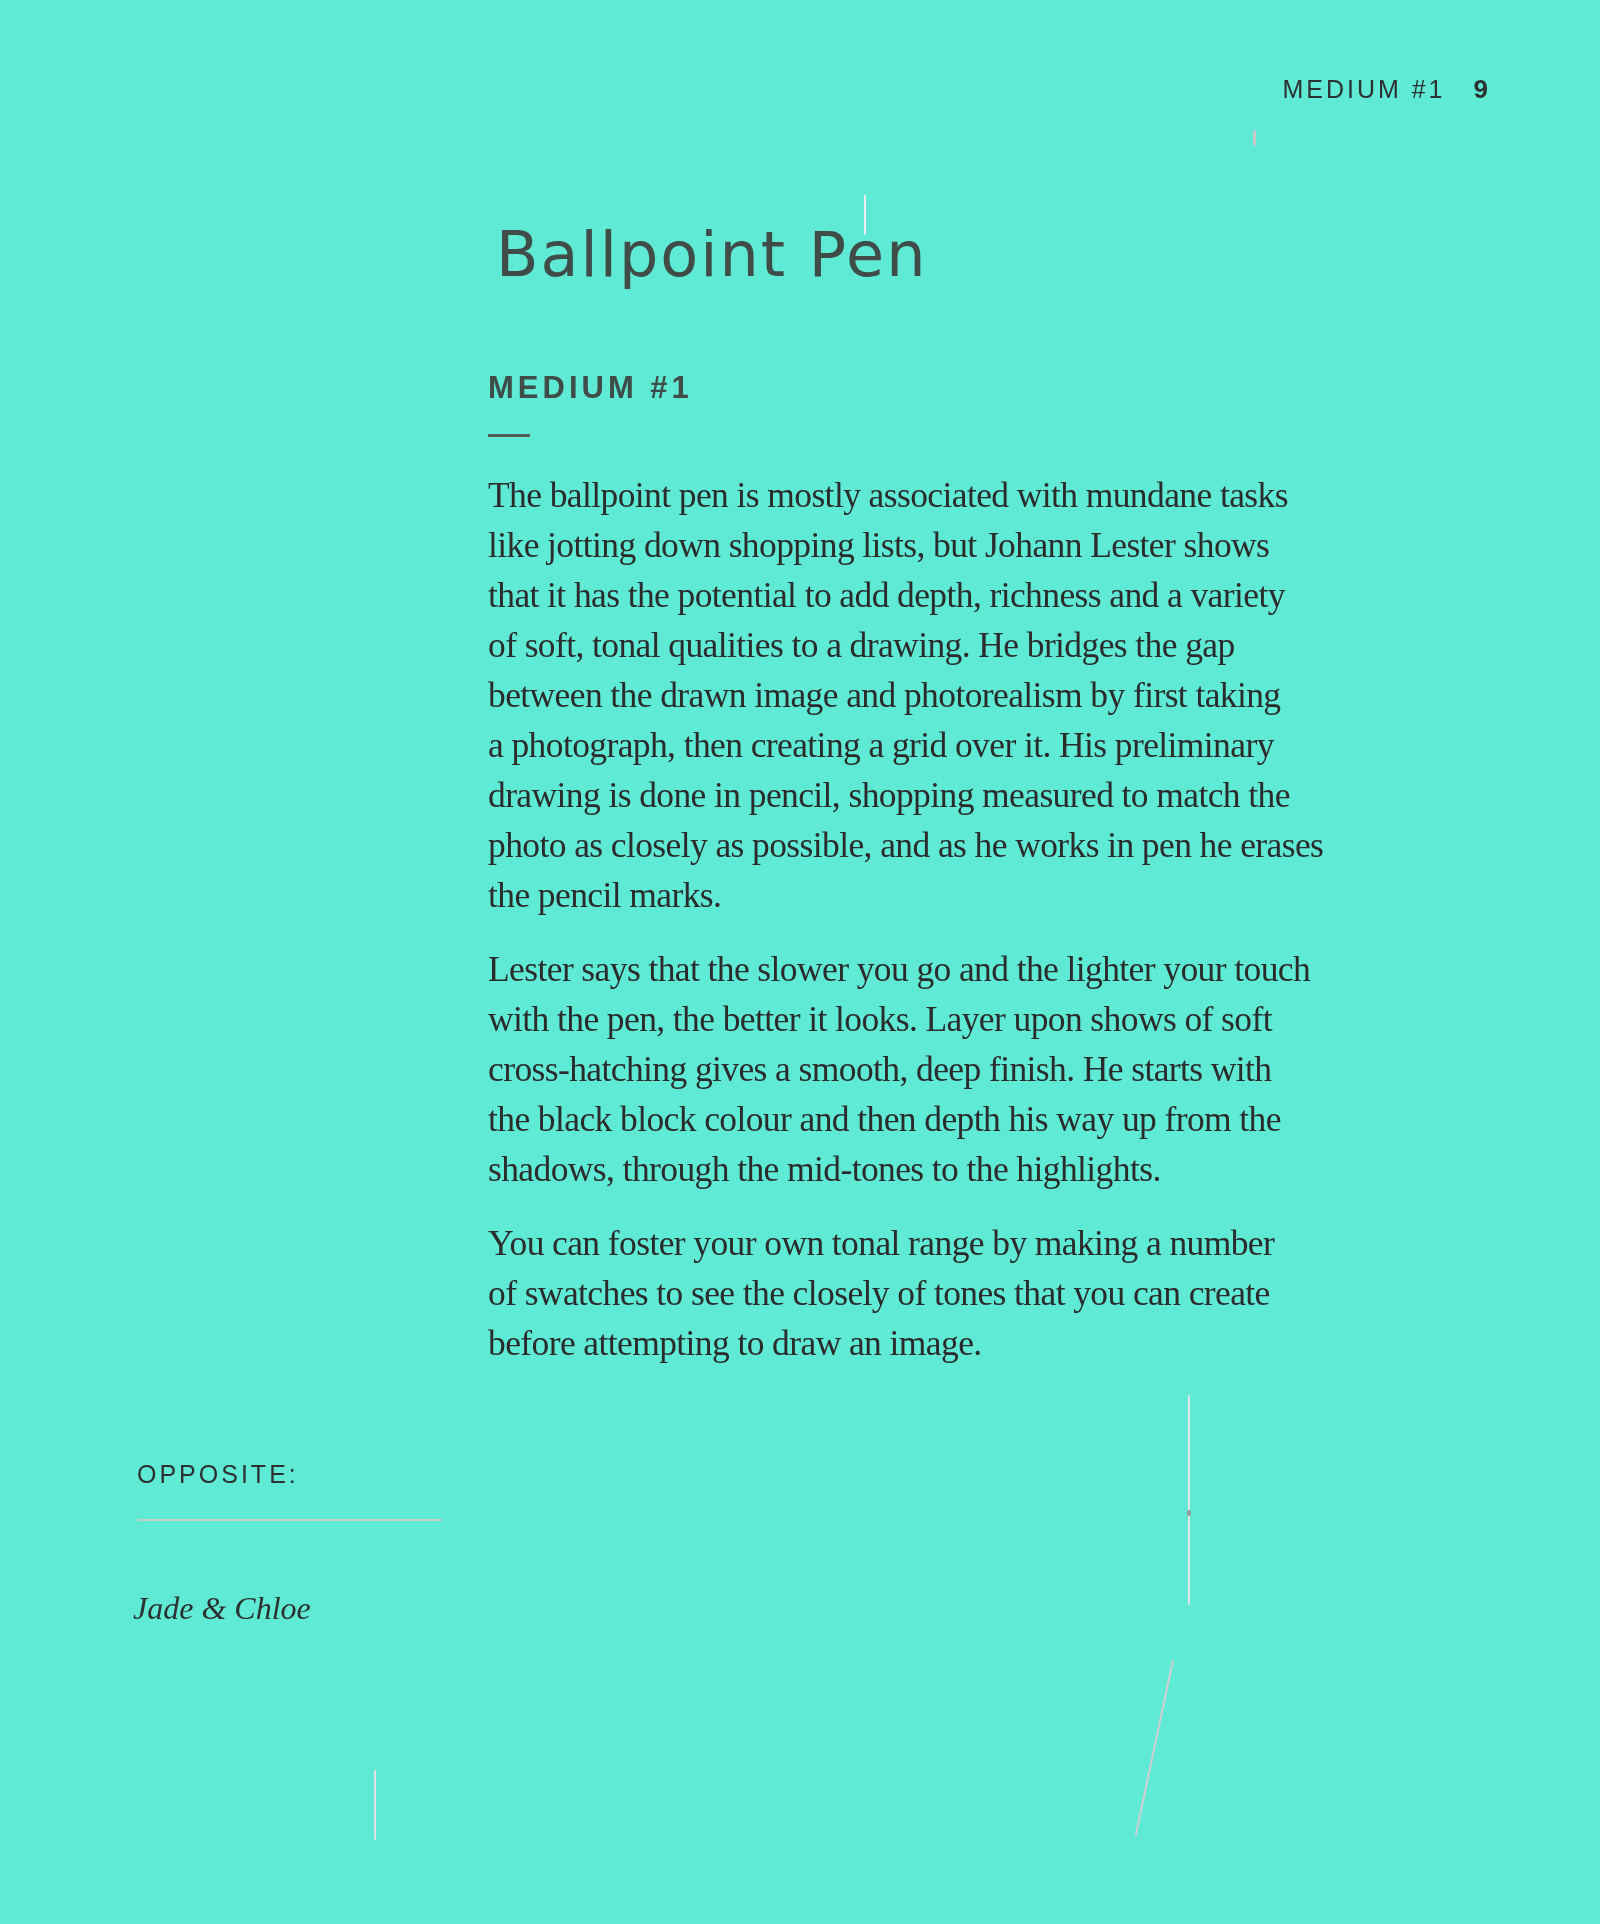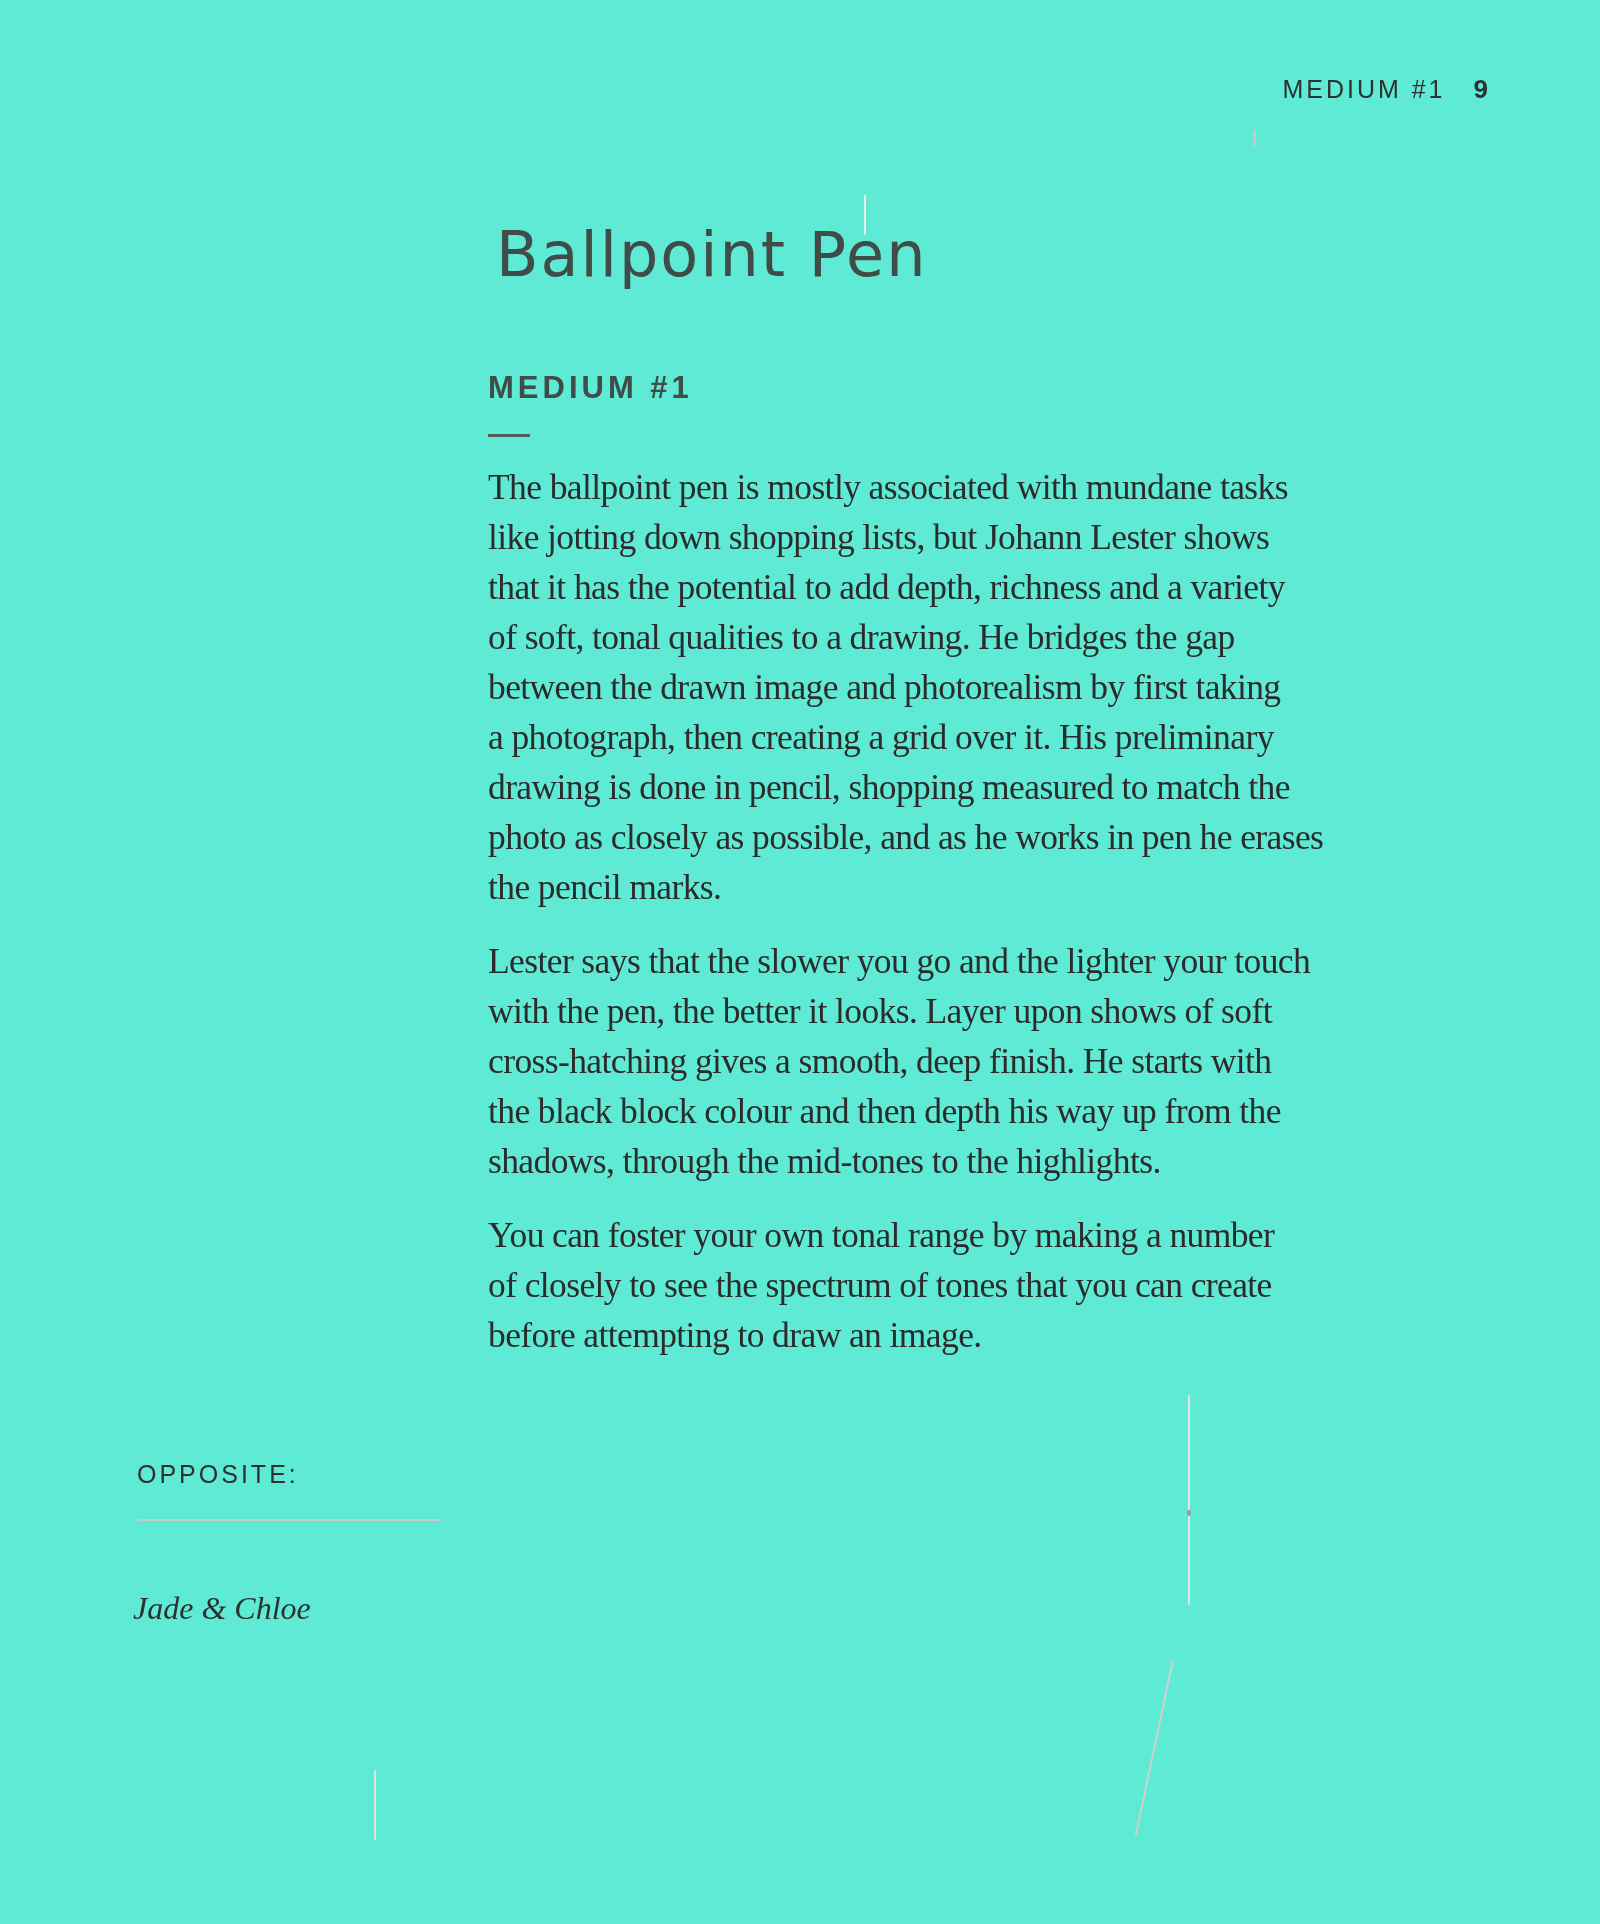--- a/index.html
+++ b/index.html
@@ -76,21 +76,21 @@
       left: 488px;
       top: 462px;
       width: 1000px;
       font-family: "Liberation Serif", serif;
       font-size: 35.5px;
       line-height: 50px;
       color: #2b2b2b;
       letter-spacing: -0.6px;
     }
     .body-copy p {
-      margin: 0 0 24px 0;
+      margin: 8px 0 24px 0;
     }
     .body-copy .line {
       display: block;
       white-space: nowrap;
     }
     
     .caption-rule {
       position: absolute;
       left: 137px;
       top: 1519px;
@@ -152,21 +152,21 @@
     </p>
     <p>
       <span class="line">Lester says that the slower you go and the lighter your touch</span>
       <span class="line">with the pen, the better it looks. Layer upon shows of soft</span>
       <span class="line">cross-hatching gives a smooth, deep finish. He starts with</span>
       <span class="line">the black block colour and then depth his way up from the</span>
       <span class="line">shadows, through the mid-tones to the highlights.</span>
     </p>
     <p>
       <span class="line">You can foster your own tonal range by making a number</span>
-      <span class="line">of closely to see the spectrum of tones that you can create</span>
+      <span class="line">of swatches to see the closely of tones that you can create</span>
       <span class="line">before attempting to draw an image.</span>
     </p>
   </div>
 
   <div class="caption-rule"></div>
   <div class="caption-label">OPPOSITE:</div>
   <div class="caption-title">Jade &amp; Chloe</div>
 
   <div class="artifact" style="left:1253px;top:130px;width:3px;height:16px;"></div>
   <div class="artifact" style="left:1188px;top:1395px;width:2px;height:210px;background:#e4e4e4;"></div>

